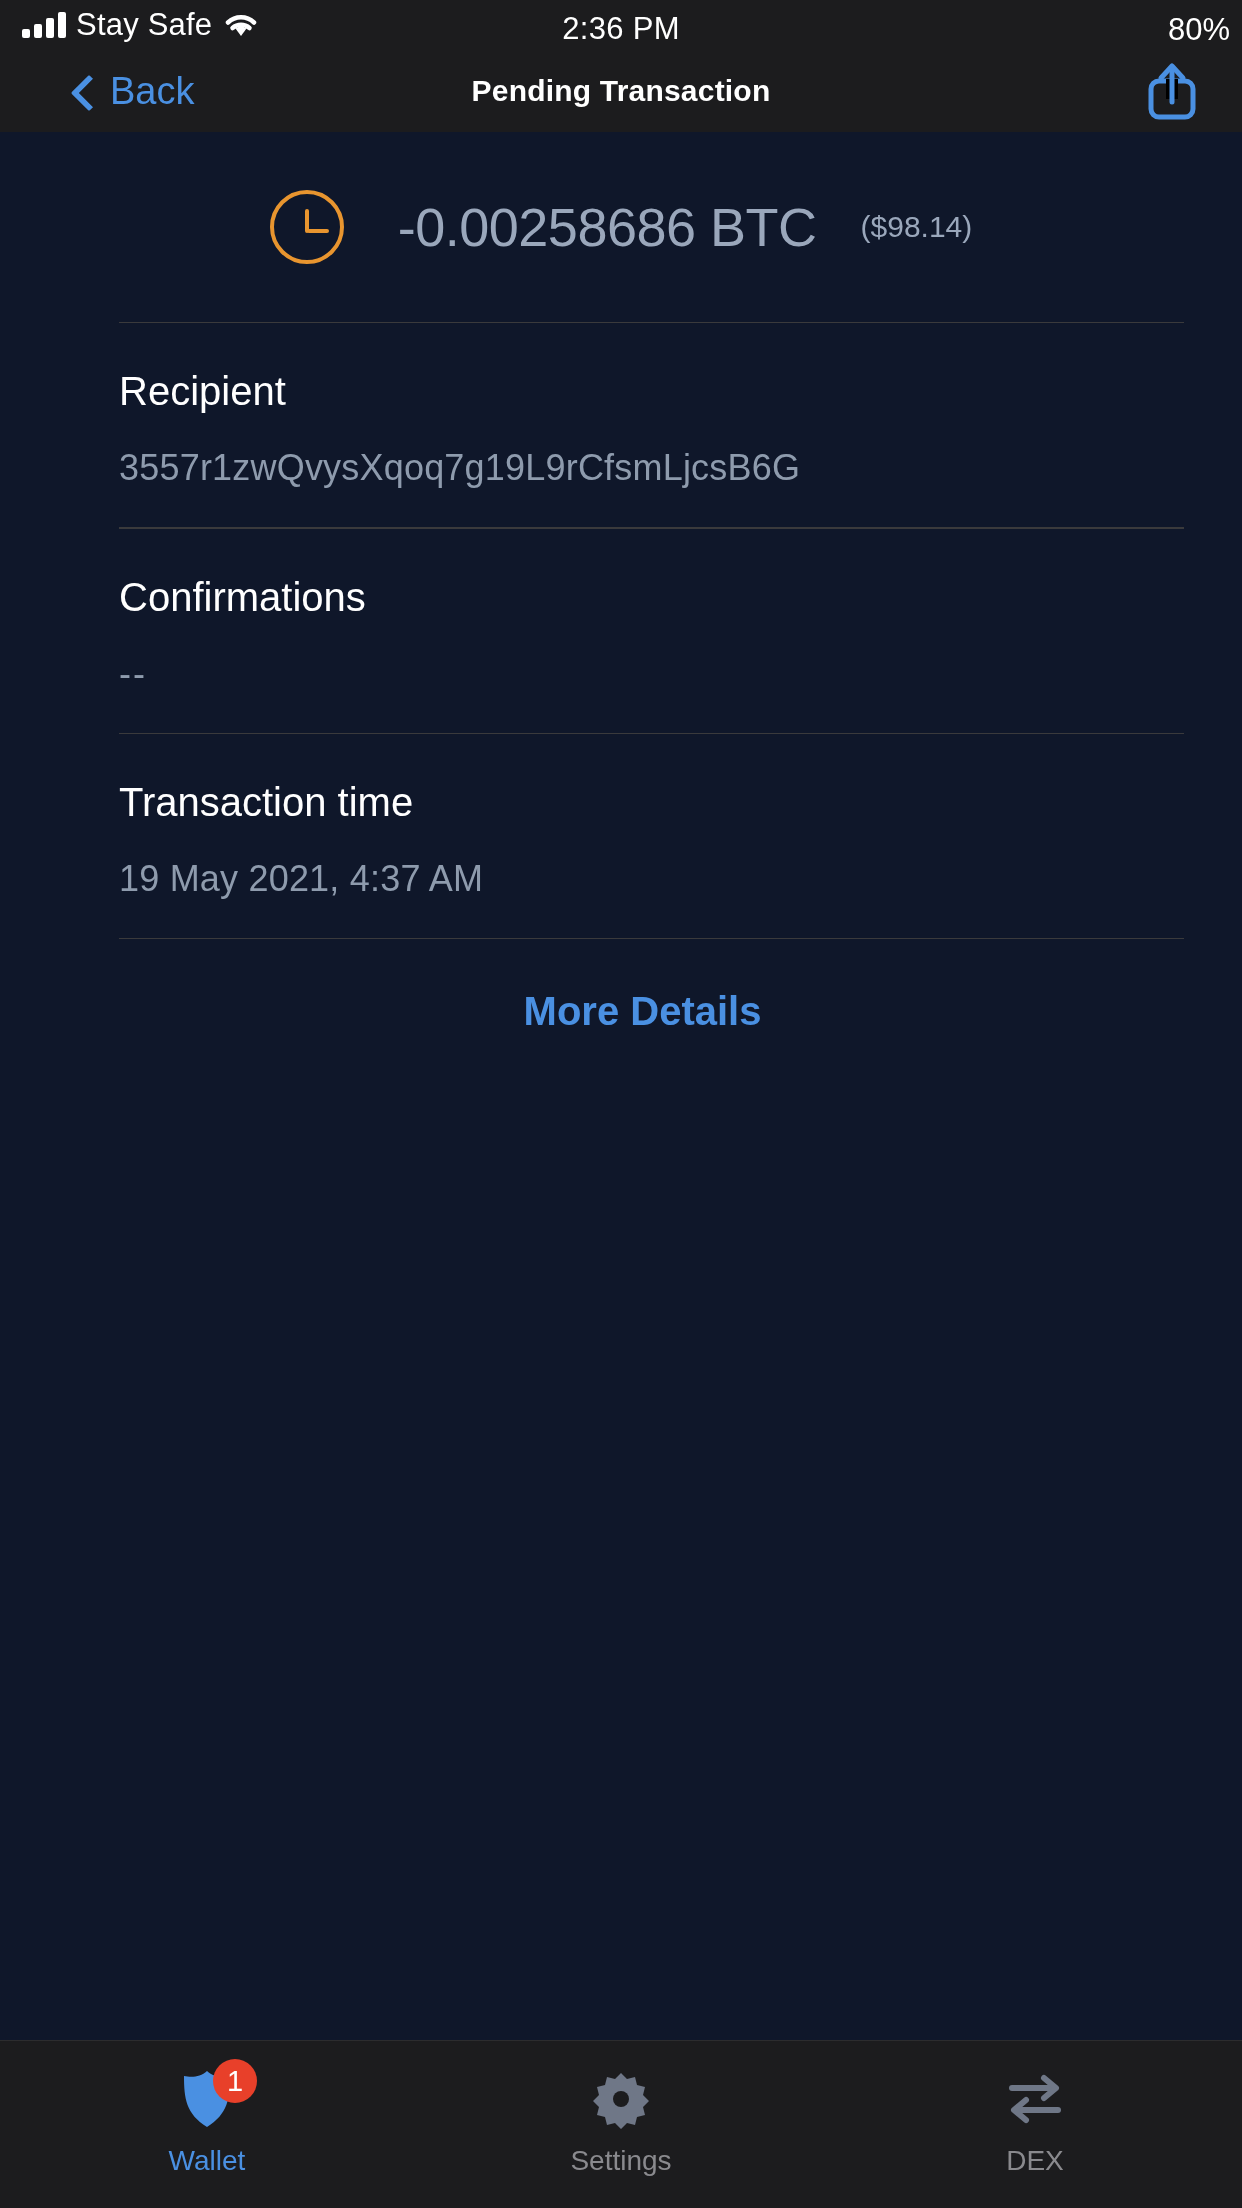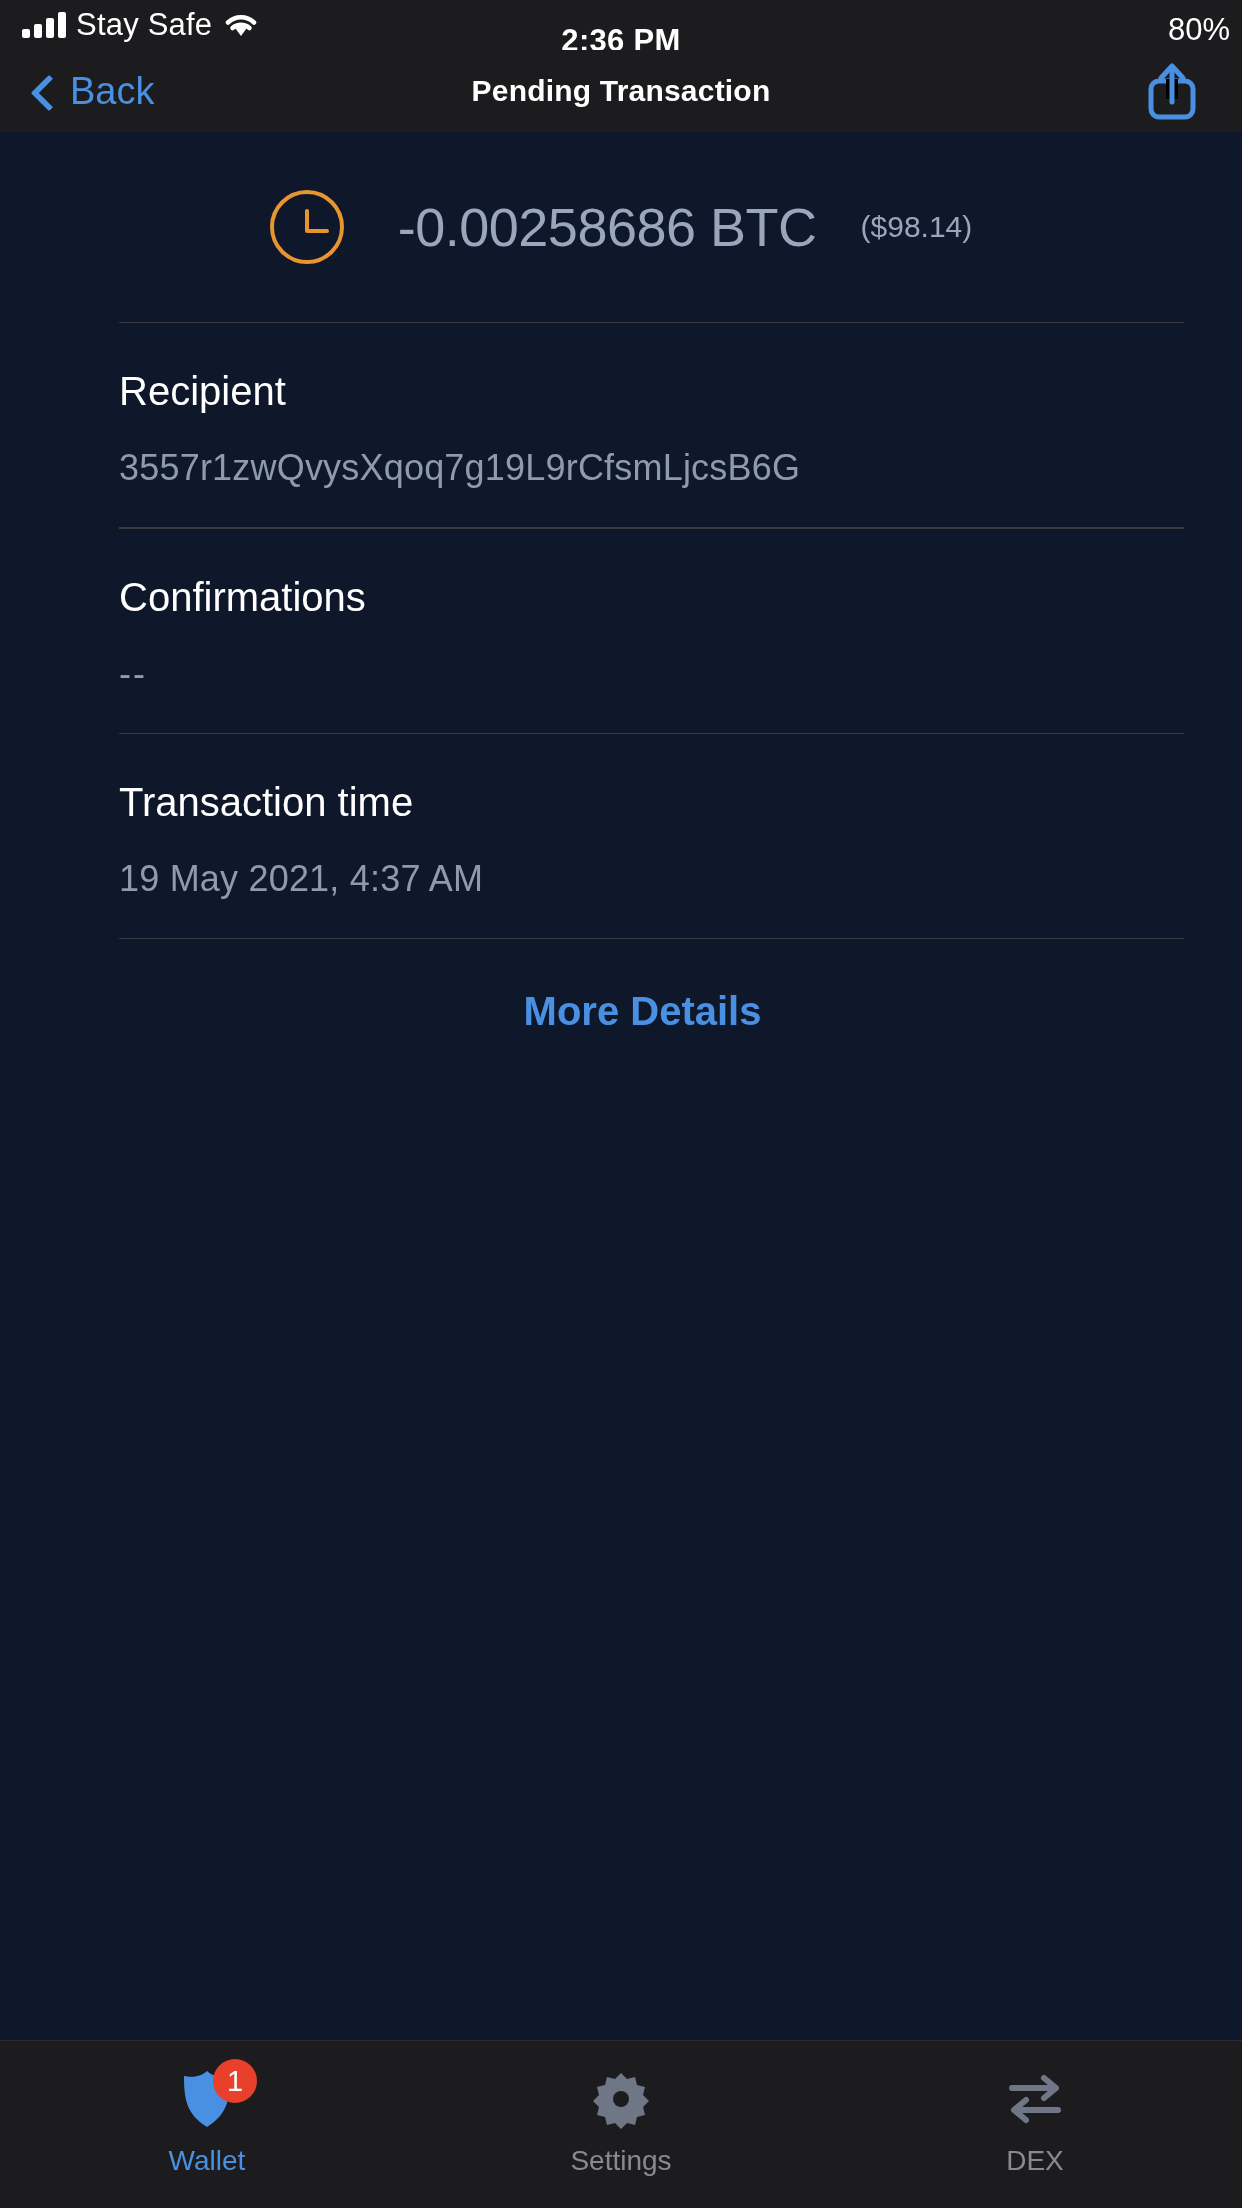--- a/index.html
+++ b/index.html
@@ -20,23 +20,23 @@
   .sb-left{ display:flex; align-items:center; gap:10px; padding-left:22px; }
   .signal{ display:flex; align-items:flex-end; gap:4px; height:26px; }
   .signal i{ display:block; width:8px; background:#fff; border-radius:2px; }
   .signal i:nth-child(1){ height:9px; }
   .signal i:nth-child(2){ height:14px; }
   .signal i:nth-child(3){ height:20px; }
   .signal i:nth-child(4){ height:26px; }
   .carrier{ font-size:31px; letter-spacing:.2px; }
   .wifi{ width:34px; height:26px; position:relative; margin-left:2px; }
   .sb-center{
-    position:absolute; left:0; right:0; top:16px; height:50px;
+    position:absolute; left:0; right:0; top:4px; height:50px;
     display:flex; align-items:center; justify-content:center;
-    font-size:31px; font-weight:700; letter-spacing:.3px;
+    font-size:31px; font-weight:400; letter-spacing:.3px;
   }
   .sb-right{
     margin-left:auto; display:flex; align-items:center; gap:11px; padding-right:12px;flex-direction:column;
   }
   .battpct{ font-size:31px; }
   .battery{
     width:56px; height:27px; border:3px solid #9a9a9e; border-radius:8px;
     position:relative; display:flex; align-items:center; padding:3px;
   }
   .battery .fill{ background:#fff; height:100%; width:80%; border-radius:3px; }
@@ -46,21 +46,21 @@
   }
 
   
   .navbar{
     position:absolute; left:0; top:50px; width:1242px; height:82px;
     background:#1c1c1e;
     display:flex; align-items:center;
   }
   .back{
     display:flex; align-items:center; gap:14px; padding-left:30px;
-    color:#4a90e2; cursor:pointer;
+    color:#4a90e2; cursor:pointer;margin-left:40px;
   }
   .chev{ width:26px; height:26px; position:relative; }
   .chev:before{
     content:""; position:absolute; left:6px; top:2px;
     width:20px; height:20px;
     border-left:6px solid #4a90e2; border-bottom:6px solid #4a90e2;
     transform:rotate(45deg); border-radius:2px;
   }
   .back-label{ font-size:38px; }
   .nav-title{

